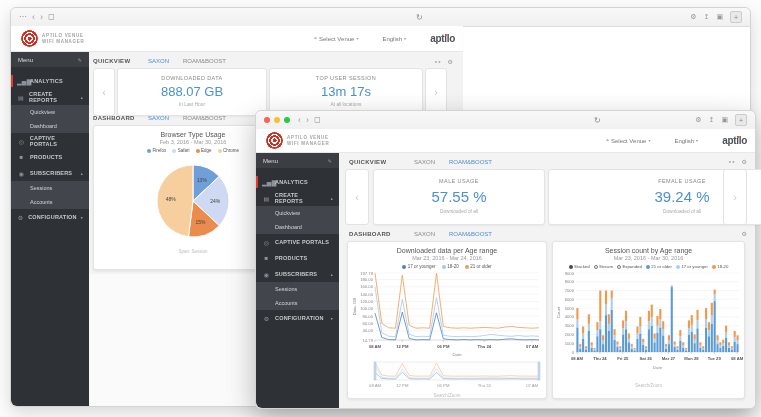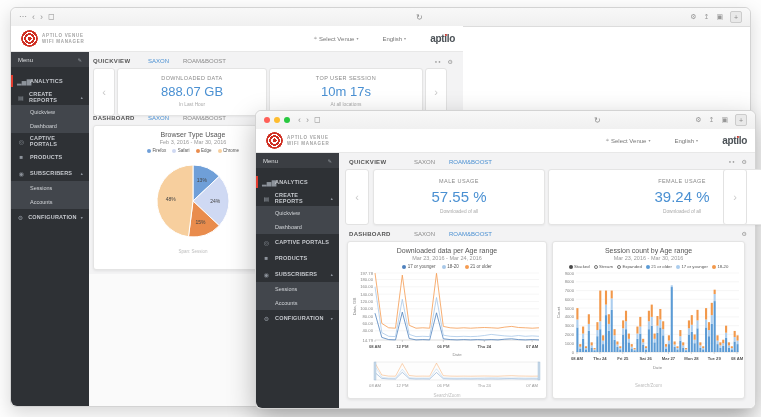--- a/index.html
+++ b/index.html
@@ -179,21 +179,21 @@
           </span>
         </div>
         <div class="acard" style="left:4px;">‹</div>
         <div class="qcard" style="left:28px;width:148px;">
           <div class="q-title">DOWNLOADED DATA</div>
           <div class="q-value">888.07 GB</div>
           <div class="q-sub">In Last Hour</div>
         </div>
         <div class="qcard" style="left:180px;width:152px;">
           <div class="q-title">TOP USER SESSION</div>
-          <div class="q-value">10m 17s</div>
+          <div class="q-value">13m 17s</div>
           <div class="q-sub">At all locations</div>
         </div>
         <div class="acard" style="left:336px;">›</div>
         <div class="rowhead db">
           <span class="sec-label">DASHBOARD</span>
           <span class="tab tab1 active">SAXON</span>
           <span class="tab">ROAM&amp;BOOST</span>
         </div>
         <div class="chart-card pie-card">
           <div class="c-title">Browser Type Usage</div>

